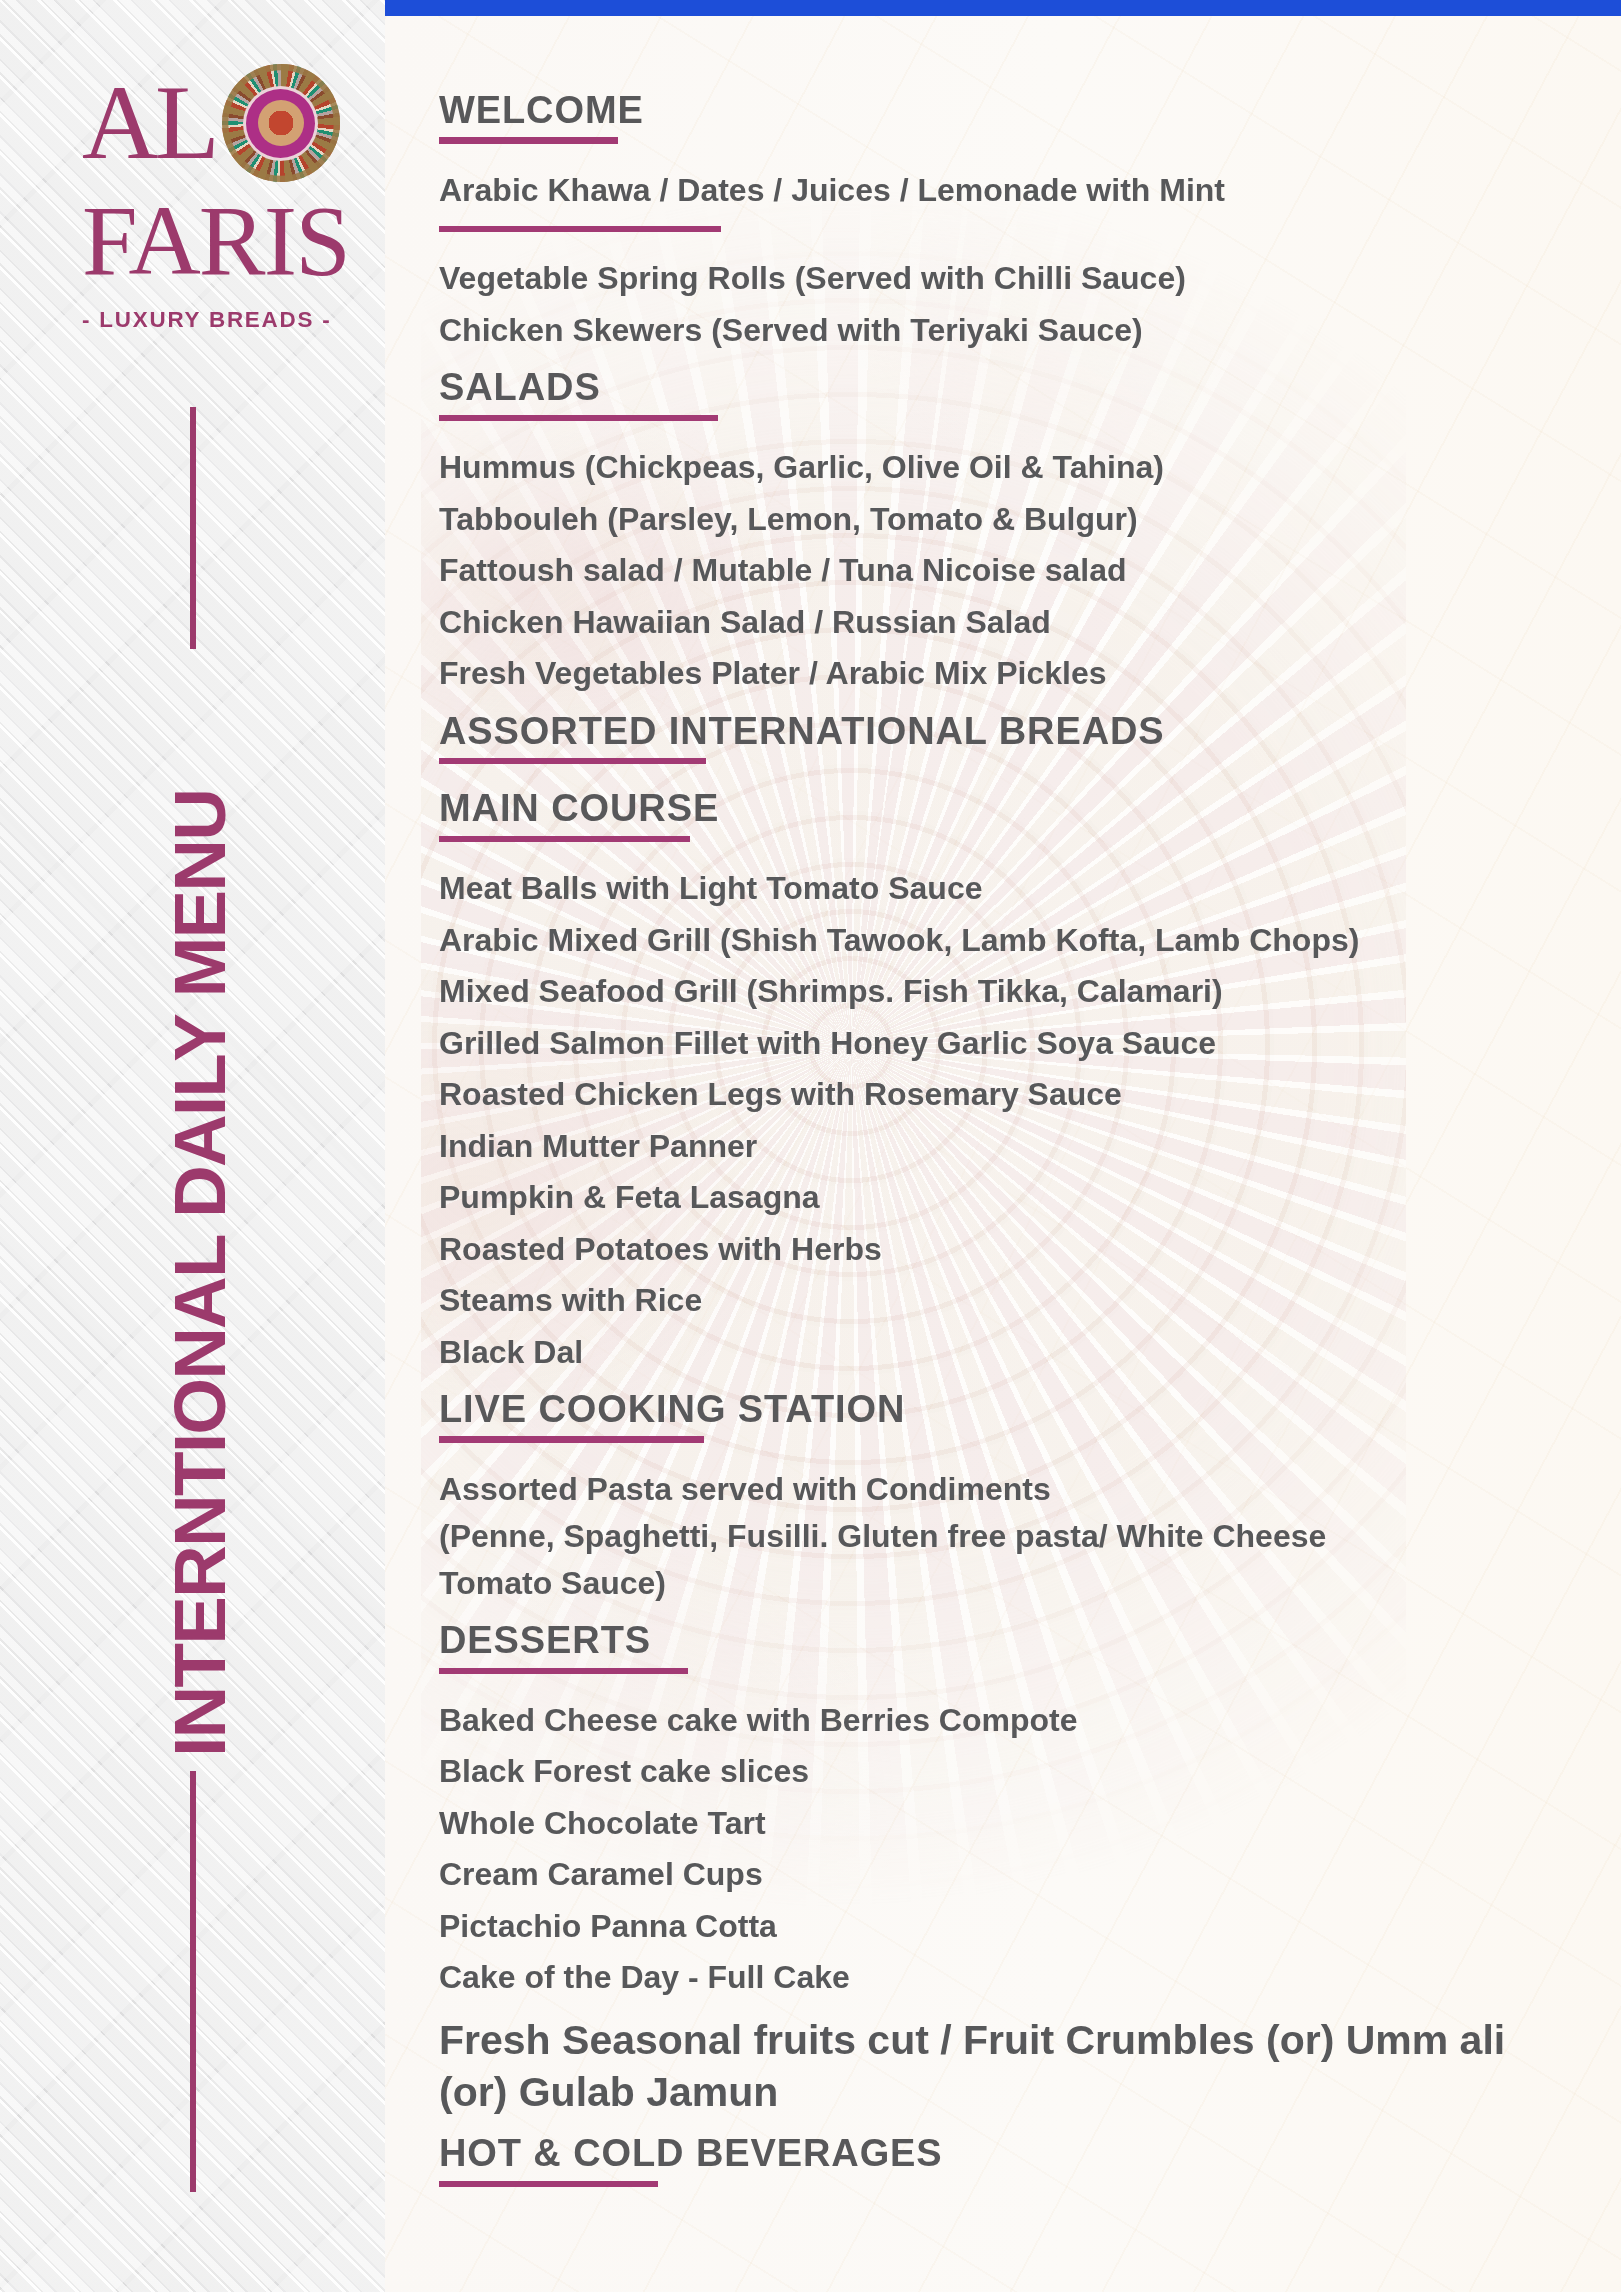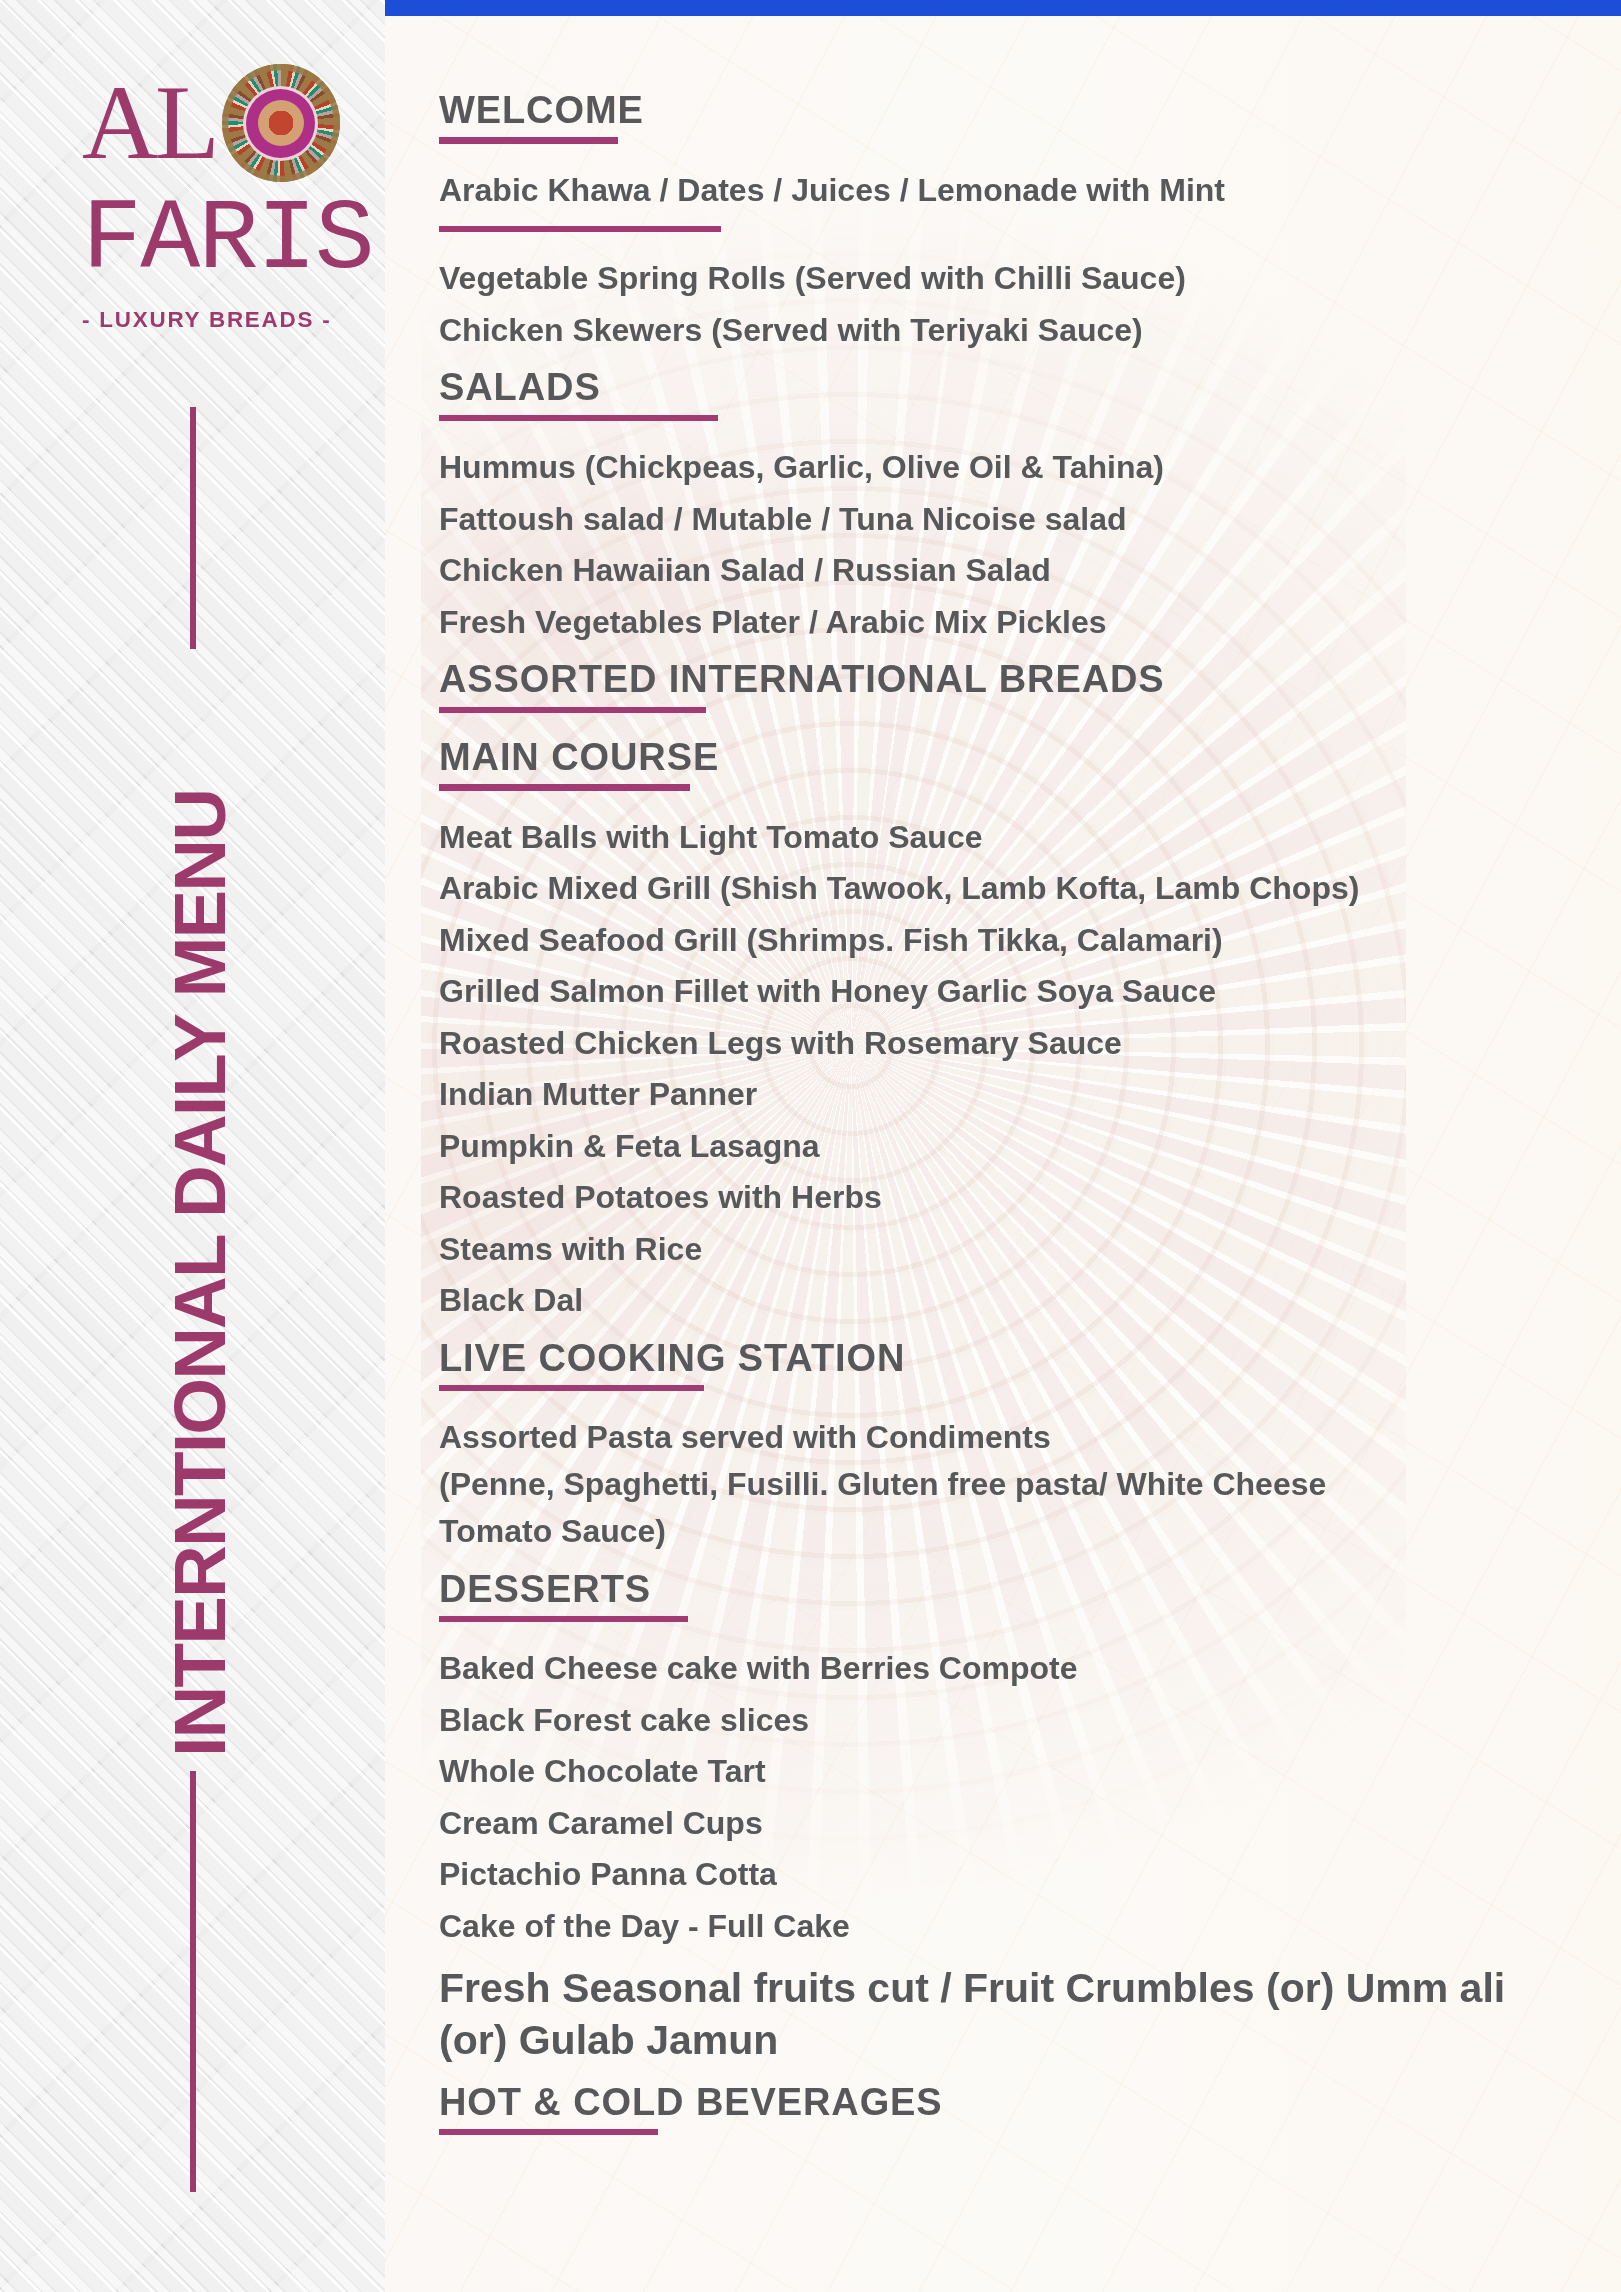--- a/index.html
+++ b/index.html
@@ -24,21 +24,21 @@
   .logo-al{font-family:"Liberation Serif",serif;font-size:106px;line-height:1;
            font-weight:400;letter-spacing:-3.6px;}
   .rosette{position:relative;width:118px;height:118px;border-radius:50%;flex:0 0 auto;
     background:repeating-conic-gradient(#9b7a45 0 8deg,#b5432c 8deg 13deg,#e5d6c2 13deg 16deg,
        #1f8f72 16deg 20deg,#b6a3a0 20deg 24deg,#8a4a2e 24deg 28deg);
     box-shadow:inset 0 0 0 6.3px rgba(155,122,69,.85);}
   .rosette::before{content:"";position:absolute;left:21.5px;top:21.5px;right:21.5px;bottom:21.5px;
     border-radius:50%;background:#ad2f86;border:3.6px solid rgba(246,240,232,.85);box-sizing:border-box;}
   .rosette::after{content:"";position:absolute;left:36px;top:36px;right:36px;bottom:36px;
     border-radius:50%;background:radial-gradient(circle,#c2462f 0 12.5px,#d3a173 12.5px);}
-  .logo-faris{font-family:Liberation Mono, monospace;font-size:100px;line-height:1;
+  .logo-faris{font-family:Liberation Serif, serif;font-size:100px;line-height:1;
               font-weight:400;letter-spacing:-1.8px;margin-top:9px;text-align:center;}
   .logo-tag{font-size:22.4px;font-weight:700;letter-spacing:1.8px;margin-top:16px;
             width:235px;text-align:center;white-space:nowrap;}
 
   
   .vrule{position:absolute;left:190px;width:6.3px;background:#9c3a6c;}
   .vrule-top{top:407px;height:242px;}
   .vrule-bottom{top:1771px;height:421px;}
   .vtitle{position:absolute;left:158px;top:1757px;transform-origin:0 0;
     transform:rotate(-90deg);white-space:nowrap;color:#9c3a6c;
@@ -104,20 +104,21 @@
         </section>
         <section class="menu-section">
     <div class="rule" style="width: 282px;"></div>
   <p class="item">Vegetable Spring Rolls (Served with Chilli Sauce)</p>
           <p class="item">Chicken Skewers (Served with Teriyaki Sauce)</p>
         </section>
         <section class="menu-section">
     <h2 class="sec-title">SALADS</h2>
     <div class="rule" style="width: 279px;"></div>
   <p class="item">Hummus (Chickpeas, Garlic, Olive Oil &amp; Tahina)</p>
+          <p class="item">Tabbouleh (Parsley, Lemon, Tomato &amp; Bulgur)</p>
           <p class="item">Fattoush salad / Mutable / Tuna Nicoise salad</p>
           <p class="item">Chicken Hawaiian Salad / Russian Salad</p>
           <p class="item">Fresh Vegetables Plater / Arabic Mix Pickles</p>
         </section>
         <section class="menu-section">
     <h2 class="sec-title">ASSORTED INTERNATIONAL BREADS</h2>
     <div class="rule" style="width: 267px;"></div>
   </section>
         <section class="menu-section">
     <h2 class="sec-title">MAIN COURSE</h2>

